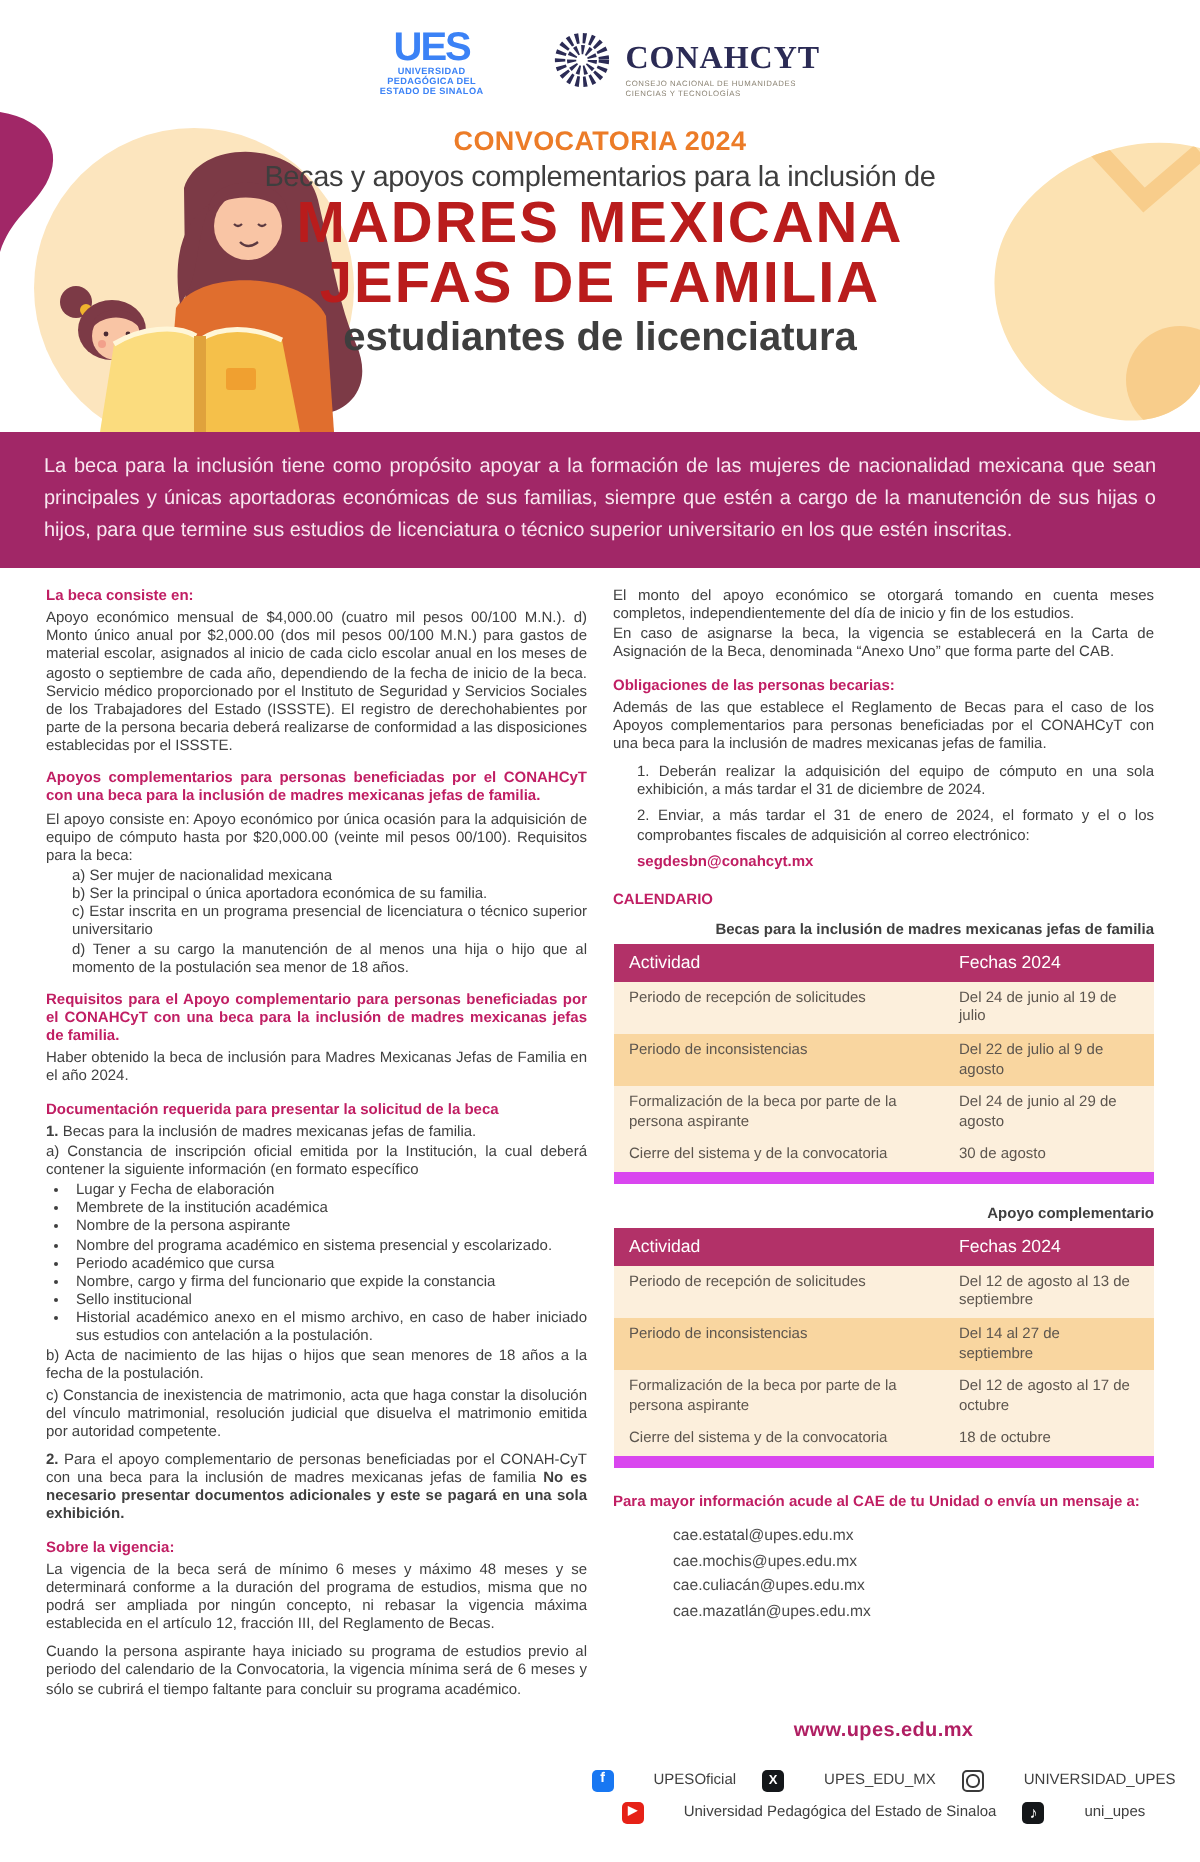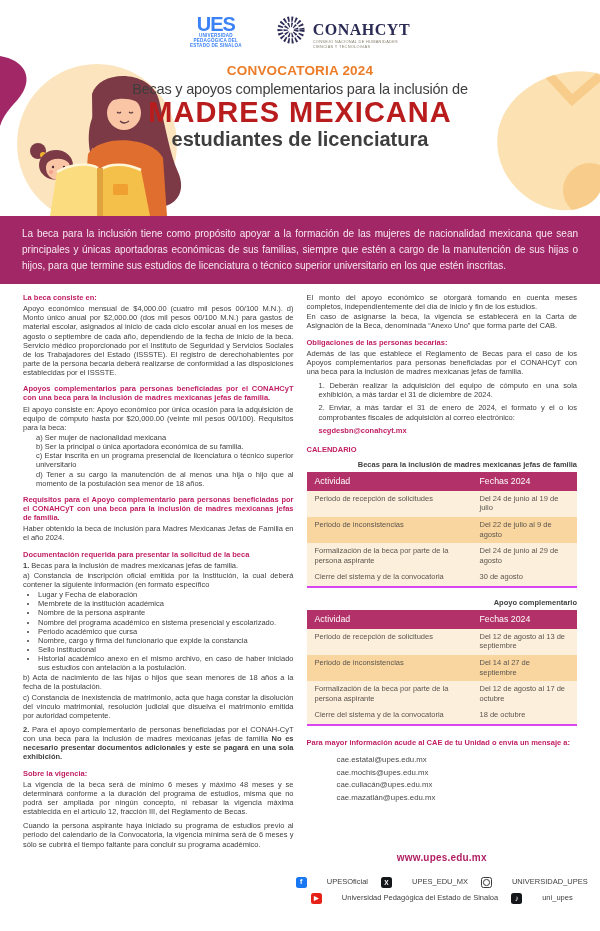--- a/index.html
+++ b/index.html
@@ -41,21 +41,21 @@
   .lettered{margin-left:13px;text-align:justify;}
   ul.bullets{list-style:disc outside;margin:0 0 1px 7px;padding-left:8px;}
   ul.bullets li{margin:0;text-align:justify;}
   .obl-item{margin-left:12px;margin-bottom:4px;text-align:justify;}
   .email-link{color:#C01E63;font-weight:bold;margin-left:12px;cursor:pointer;}
 
   
   .cal-h{color:#C01E63;font-weight:bold;margin:10px 0 4px;}
   .tbl-title{font-weight:bold;color:#3F3F3F;margin:6px 0 3px;text-align:right;}
   .tbl-title2{margin-left:14px;margin-top:10px;}
-  table{width:100%;border-collapse:collapse;margin:2px 0 8px;border-bottom:2px solid #d946ef;}
+  table{width:100%;border-collapse:collapse;margin:2px 0 8px;border-bottom:6px solid #d946ef;}
   th{background:#B23168;color:#ffffff;font-weight:normal;font-size:8.8px;text-align:left;padding:4px 8px;}
   th.c1{width:61%;}
   td{font-size:7.5px;color:#5C554E;padding:3px 8px 4px;vertical-align:top;line-height:1.28;text-align:left;}
   tr.light td{background:#FCEFDC;}
   tr.peach td{background:#F9D6A0;}
 
   
   .contact-h{margin-top:12px;}
   .emails{margin:7px 0 0 30px;line-height:1.6;color:#4A4A4A;font-size:7.8px;text-align:left;}
   .email-item{cursor:pointer;}
@@ -141,20 +141,21 @@
         <g clip-path="url(#blobclip)">
           <path d="M86,6 L112,34 L140,10" stroke="#F8CD8B" stroke-width="9" fill="none"></path>
           <circle cx="130" cy="124" r="27" fill="#F8CD8B"></circle>
         </g>
       </svg>
     </span>
     <div class="hero-text">
       <div class="kicker">CONVOCATORIA 2024</div>
       <div class="subtitle">Becas y apoyos complementarios para la inclusión de</div>
       <div class="title">MADRES MEXICANA</div>
+      <div class="title">JEFAS DE FAMILIA</div>
       <div class="subtitle2">estudiantes de licenciatura</div>
     </div>
   </div>
 
   <div class="banner">La beca para la inclusión tiene como propósito apoyar a la formación de las mujeres de nacionalidad mexicana que sean principales y únicas aportadoras económicas de sus familias, siempre que estén a cargo de la manutención de sus hijas o hijos, para que termine sus estudios de licenciatura o técnico superior universitario en los que estén inscritas.</div>
 
   <div class="cols">
 
     <div class="col">
       <div class="sec-h">La beca consiste en:</div>

